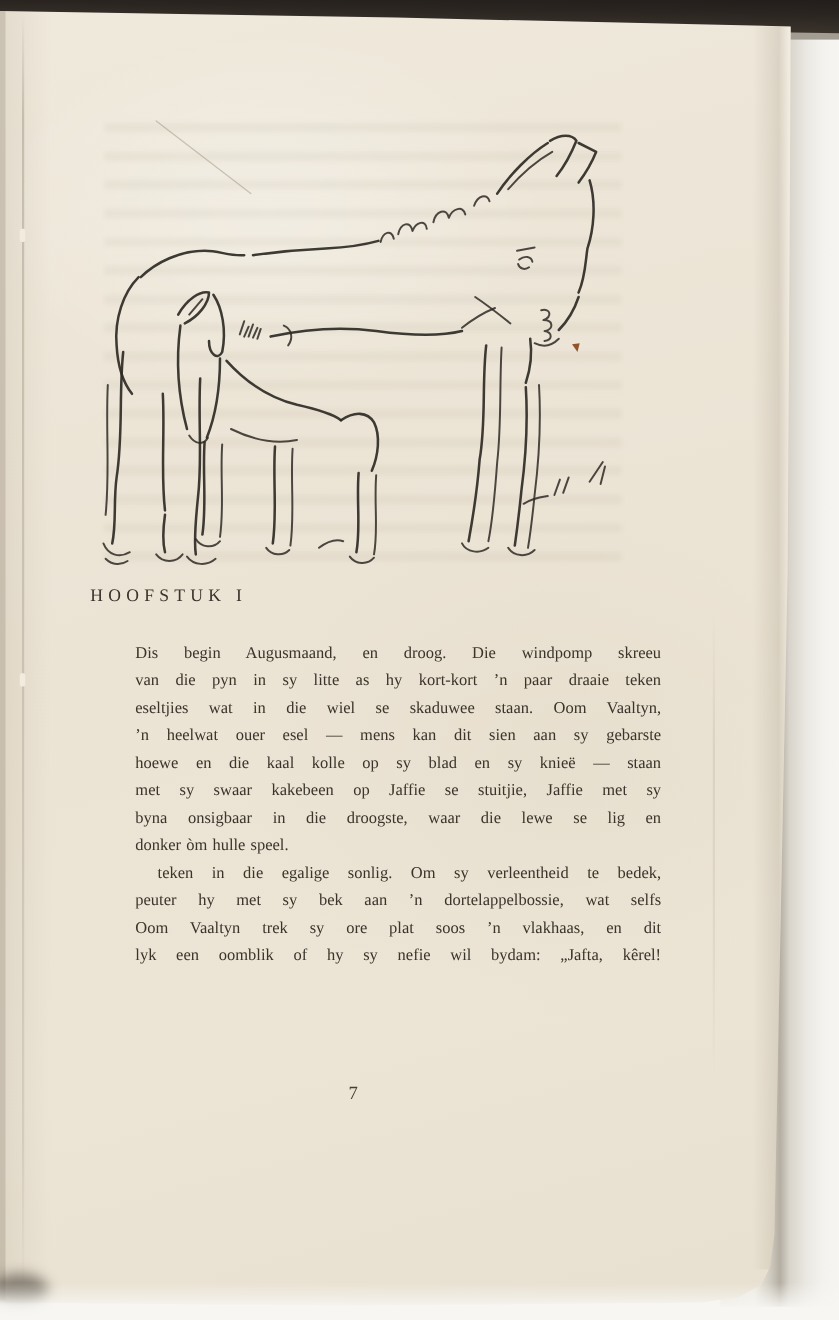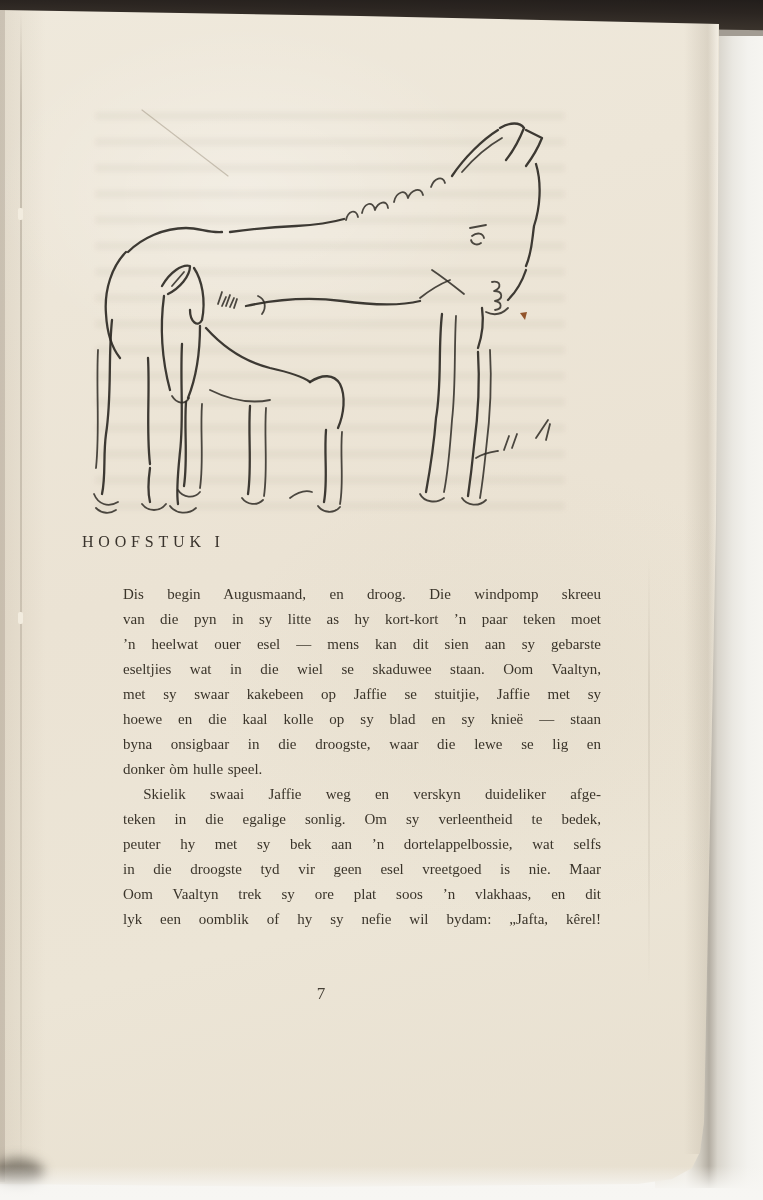--- a/index.html
+++ b/index.html
@@ -196,33 +196,31 @@
       <path class="thin" d="M 200,398 c 8,-6 16,-8 22,-6"></path>
     </g>
     <path class="fleck" d="M 430,213 l 7,-1 l -2,8 z"></path>
   </svg>
 
   <h1 class="heading">HOOFSTUK I</h1>
 
   <div class="bodytext">
     <div class="para">
         <div class="tline">Dis begin Augusmaand, en droog. Die windpomp skreeu</div>
-        <div class="tline">van die pyn in sy litte as hy kort-kort ’n paar teken moet</div>
+        <div class="tline">van die pyn in sy litte as hy kort-kort ’n paar draaie teken</div>
+        <div class="tline">eseltjies wat in die wiel se skaduwee staan. Oom Vaaltyn,</div>
         <div class="tline">’n heelwat ouer esel — mens kan dit sien aan sy gebarste</div>
-        <div class="tline">eseltjies wat in die wiel se skaduwee staan. Oom Vaaltyn,</div>
+        <div class="tline">hoewe en die kaal kolle op sy blad en sy knieë — staan</div>
         <div class="tline">met sy swaar kakebeen op Jaffie se stuitjie, Jaffie met sy</div>
-        <div class="tline">hoewe en die kaal kolle op sy blad en sy knieë — staan</div>
         <div class="tline">byna onsigbaar in die droogste, waar die lewe se lig en</div>
         <div class="tline leftlast">donker òm hulle speel.</div>
       </div>
     <div class="para indent">
-        <div class="tline">Skielik swaai Jaffie weg en verskyn duideliker afge-</div>
         <div class="tline">teken in die egalige sonlig. Om sy verleentheid te bedek,</div>
         <div class="tline">peuter hy met sy bek aan ’n dortelappelbossie, wat selfs</div>
-        <div class="tline">in die droogste tyd vir geen esel vreetgoed is nie. Maar</div>
         <div class="tline">Oom Vaaltyn trek sy ore plat soos ’n vlakhaas, en dit</div>
         <div class="tline">lyk een oomblik of hy sy nefie wil bydam: „Jafta, kêrel!</div>
       </div>
   </div>
 
   <div class="pageno">7</div>
 </div>
 
 <div class="corner-shadow"></div>
 <div class="bottom-fade"></div>

